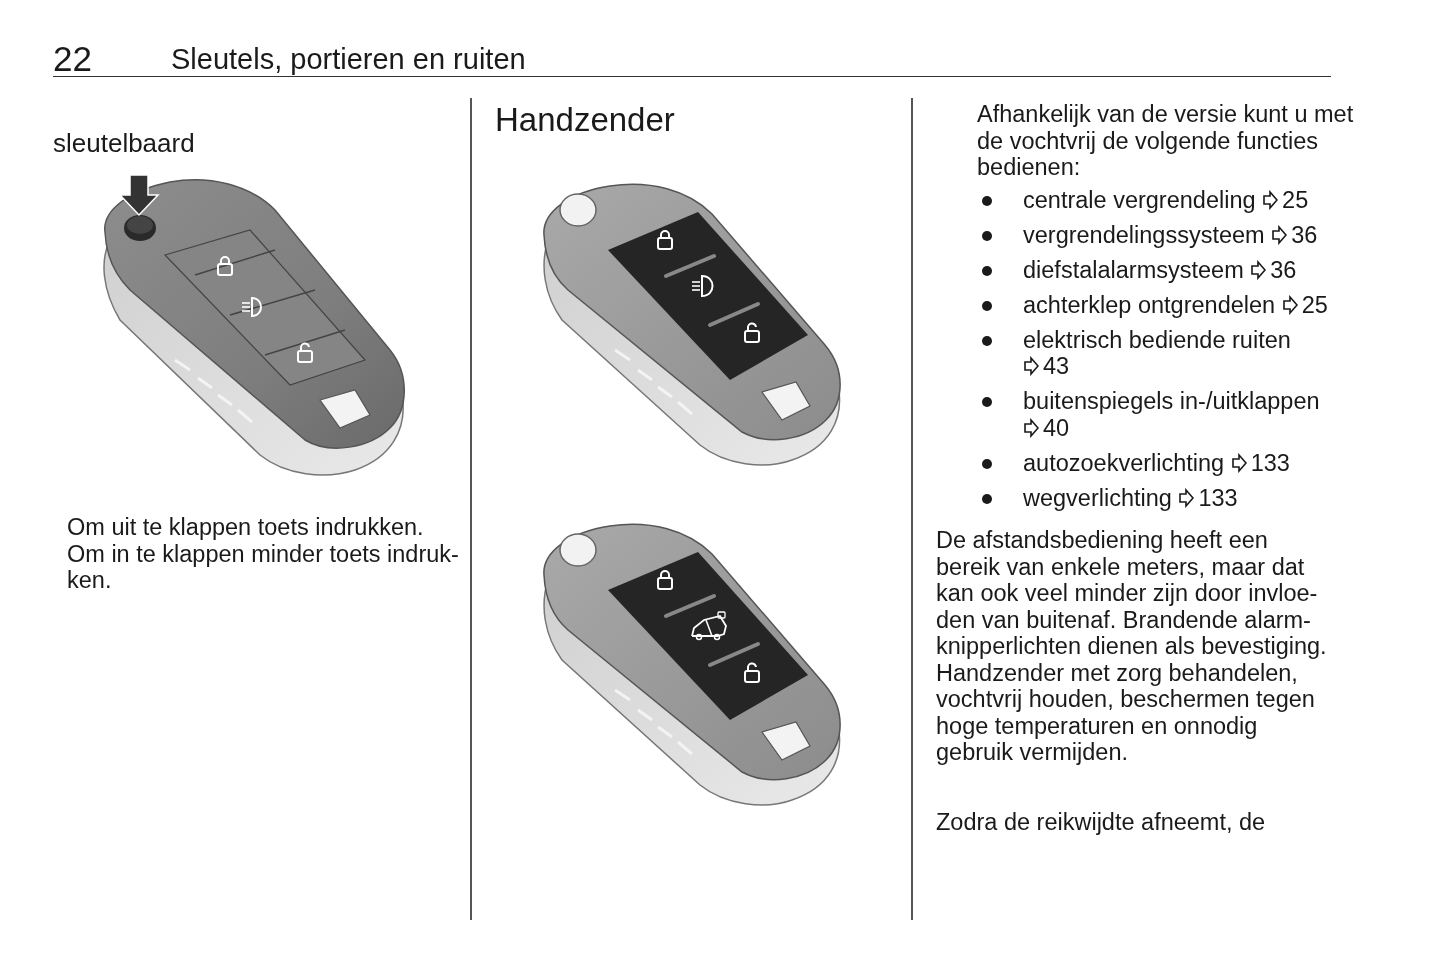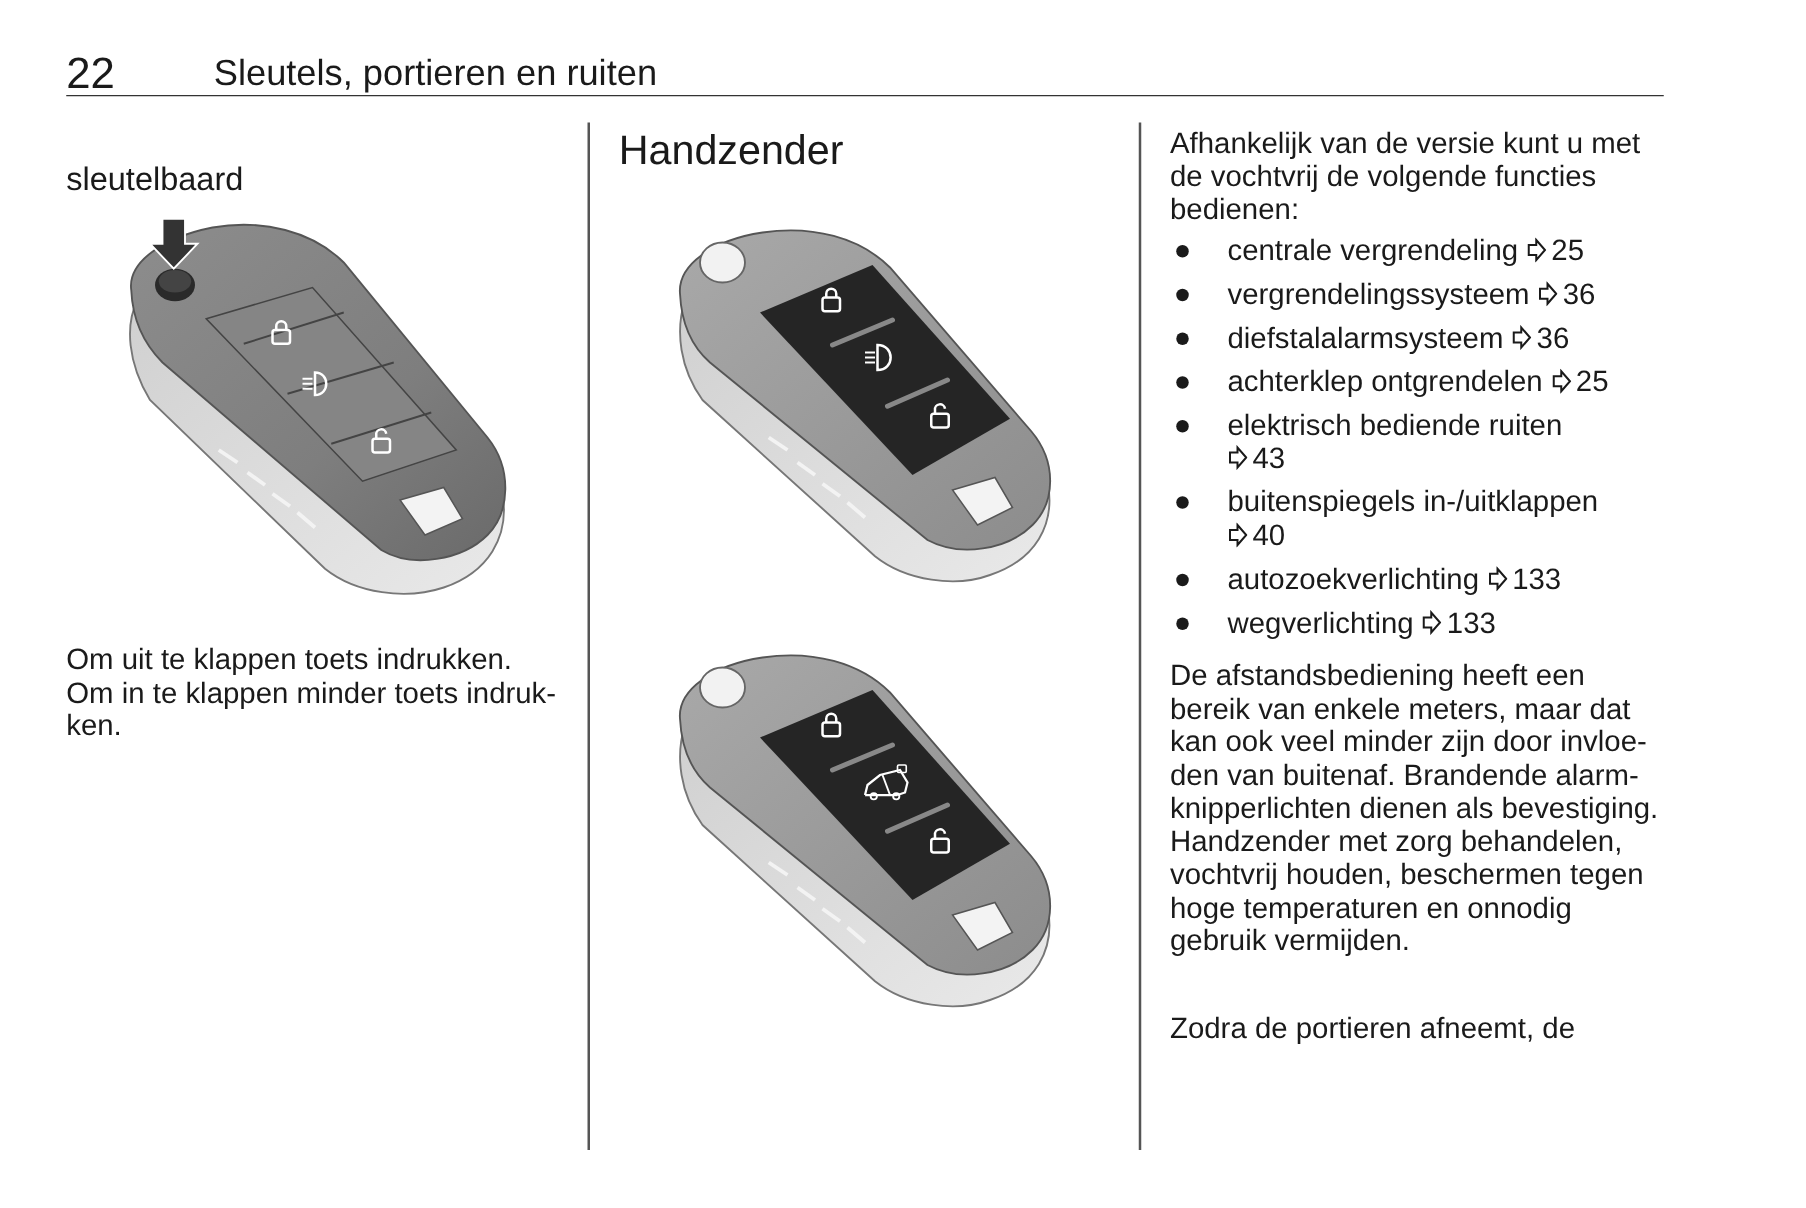--- a/index.html
+++ b/index.html
@@ -168,21 +168,21 @@
   <path d="M230 230 L 265 220 L 280 245 L 250 258 Z" fill="#f3f3f3" stroke="#555" stroke-width="1.2"></path>
 
   <ellipse cx="50" cy="58" rx="16" ry="13" fill="#2a2a2a"></ellipse>
   <ellipse cx="50" cy="55" rx="13" ry="9" fill="#444"></ellipse>
 
   <g>
     <path d="M40 5 L 58 5 L 58 25 L 68 25 L 49 45 L 30 25 L 40 25 Z" fill="#333" stroke="#fff" stroke-width="1.5"></path>
   </g>
 </svg>
 
-<div class="col col-1" style="top:514px;">
+<div class="col col-1" style="top:514px;margin-left:14px;">
   <p class="body">
     <span>Om uit te klappen toets indrukken.</span><br>
     <span>Om in te klappen minder toets indruk-</span><br>
     <span>ken.</span>
   </p>
 </div>
 
 <div class="col col-2" style="top:100px;">
   <h1 class="section">Handzender</h1>
 </div>
@@ -249,21 +249,21 @@
     <rect x="28" y="0" width="7" height="6" rx="1" fill="none" stroke="#fff" stroke-width="1.3"></rect>
   </g>
   <g transform="translate(215,145)">
     <rect x="0" y="6" width="14" height="11" rx="2" fill="none" stroke="#fff" stroke-width="2"></rect>
     <path d="M3 6 V3 A4 4 0 0 1 11 2" fill="none" stroke="#fff" stroke-width="2"></path>
   </g>
   <path d="M232 212 L 266 202 L 280 226 L 252 240 Z" fill="#f3f3f3" stroke="#555" stroke-width="1.2"></path>
   <ellipse cx="48" cy="30" rx="18" ry="16" fill="#f2f2f2" stroke="#666" stroke-width="1.5"></ellipse>
 </svg>
 
-<div class="col col-3" style="top:101px;">
+<div class="col col-3" style="top:101px;margin-left:41px;">
   <p class="body">
     <span>Afhankelijk van de versie kunt u met</span><br>
     <span>de vochtvrij de volgende functies</span><br>
     <span>bedienen:</span>
   </p>
 
   <ul class="bullet-list">
     <li>
       <span class="dot"></span>
       <span>centrale vergrendeling</span>
@@ -334,15 +334,15 @@
   <p class="body" style="margin-top:0;">
     <span>Handzender met zorg behandelen,</span><br>
     <span>vochtvrij houden, beschermen tegen</span><br>
     <span>hoge temperaturen en onnodig</span><br>
     <span>gebruik vermijden.</span>
   </p>
 </div>
 
 <div class="col col-3" style="top:795px;">
   <p class="body" style="margin-top:14px;">
-    <span>Zodra de portieren afneemt, de</span><br>
+    <span>Zodra de reikwijdte afneemt, de</span><br>
   </p>
 </div>
 
 </body></html>

